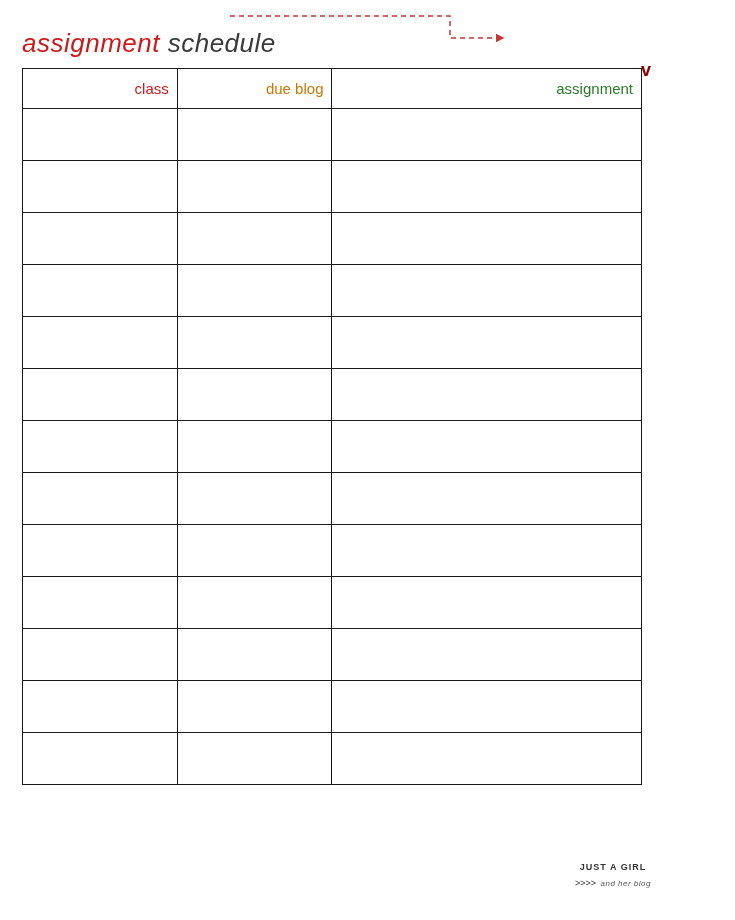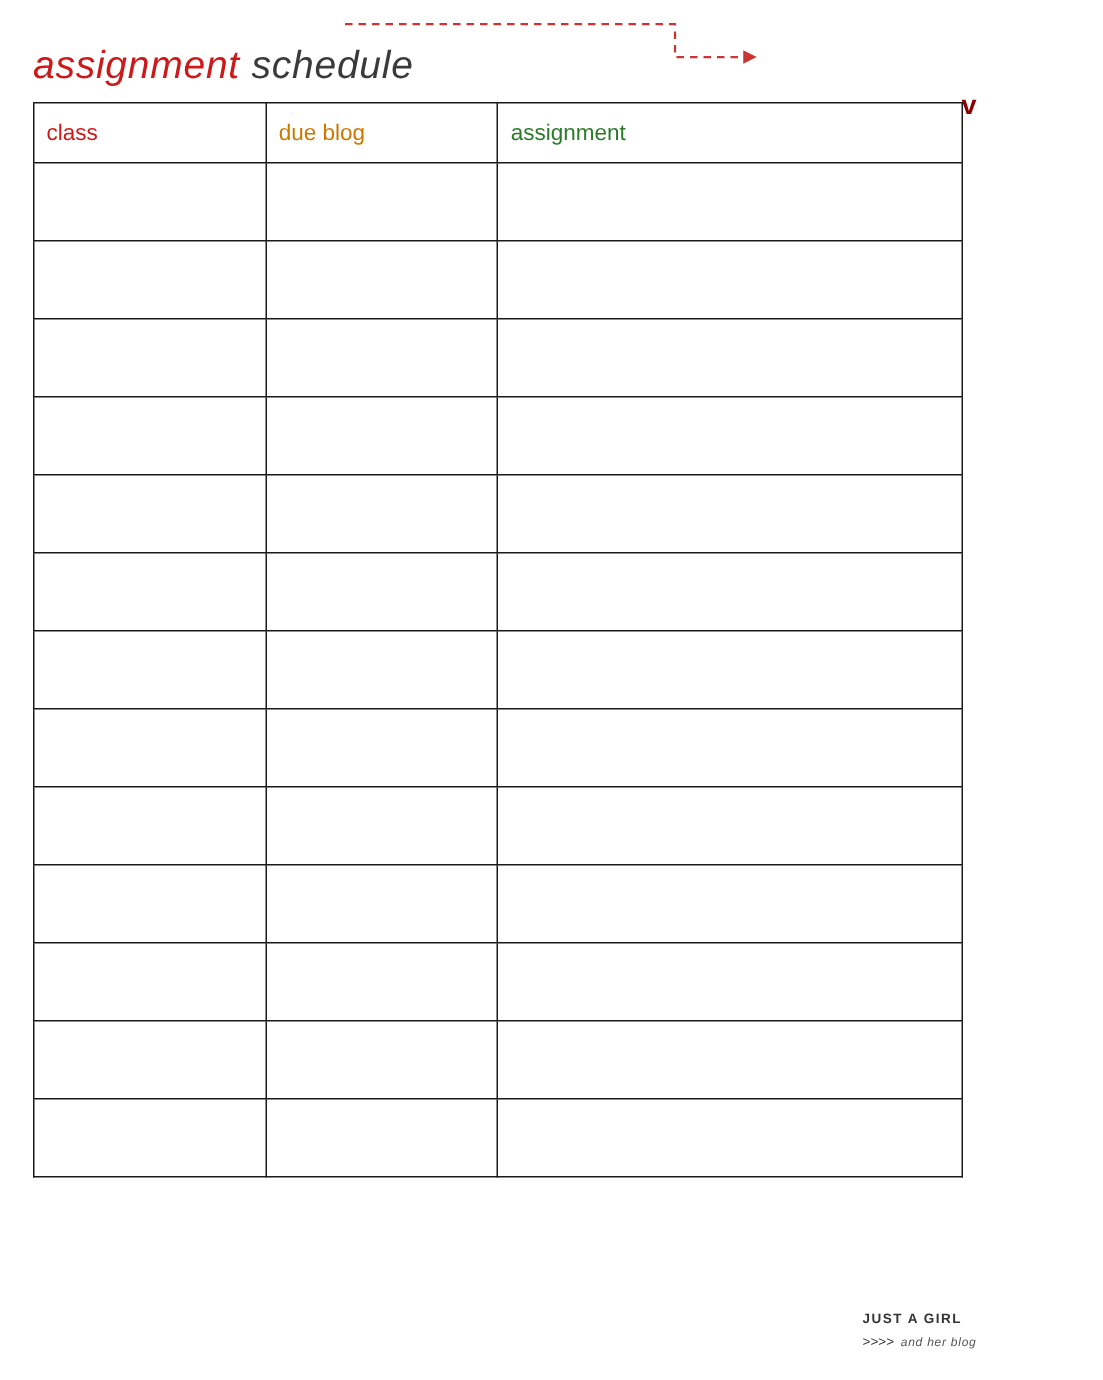--- a/index.html
+++ b/index.html
@@ -72,21 +72,21 @@
       position: absolute;
       top: 68px;
       left: 22px;
       width: 620px;
       border-collapse: collapse;
     }
 
     .schedule-table thead tr th {
       border: 1.5px solid #1a1a1a;
       padding: 10px 8px;
-      text-align: left;
+      text-align: right;
       font-size: 15px;
       font-weight: normal;
       height: 40px;
     }
 
     .schedule-table thead tr th.col-class {
       color: #cc1a1a;
       width: 155px;
     }
 
@@ -102,23 +102,23 @@
 
     .schedule-table tbody tr td {
       border: 1.5px solid #1a1a1a;
       height: 52px;
       padding: 0;
     }
 
     
     .watermark {
       position: absolute;
-      bottom: 18px;
+      bottom: 30px;
       right: 18px;
-      text-align: left;
+      text-align: center;
     }
 
     .watermark-line1 {
       font-size: 9px;
       font-weight: bold;
       letter-spacing: 1px;
       color: #333;
       text-transform: uppercase;
     }
 

